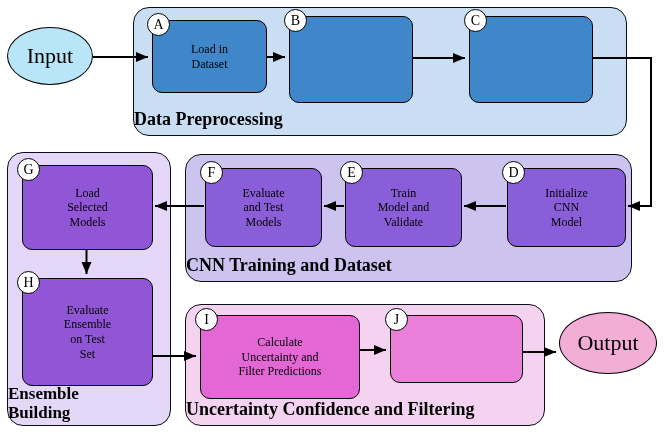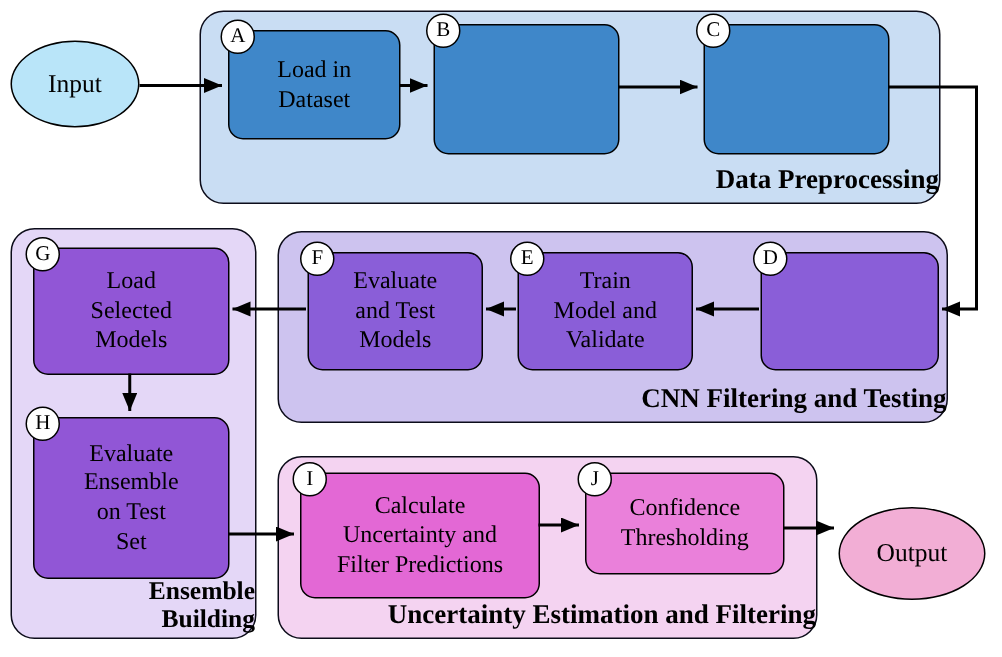--- a/index.html
+++ b/index.html
@@ -22,41 +22,41 @@
   }
   #grp-pre  { left: 133px; top: 7px;   width: 494px; height: 129px; background: var(--preprocessing-group, #c9ddf3); }
   #grp-cnn  { left: 185px; top: 154px; width: 447px; height: 128px; background: var(--cnn-group, #cdc3ef); }
   #grp-ens  { left: 7px;   top: 152px; width: 164px; height: 274px; background: var(--ensemble-group, #e4d7f7); }
   #grp-unc  { left: 185px; top: 304px; width: 360px; height: 122px; background: var(--uncertainty-group, #f4d3f1); }
 
   .group-label {
     position: absolute;
     left: 0; right: 0;
     bottom: 6px;
-    text-align: right;
+    text-align: left;
     font-weight: bold;
     font-size: 18px;
     line-height: 1.12;
     white-space: pre-line;
   }
   #grp-ens .group-label { bottom: 3px; font-size: 17px; }
 
   
   .box {
     position: absolute;
     border: 1.6px solid #000;
     border-radius: 10px;
     display: flex;
     align-items: center;
     justify-content: center;
     text-align: center;
   }
   .node-label {
     white-space: pre-line;
-    font-size: 16px;
+    font-size: 12px;
     line-height: 1.22;
   }
   .badge {
     position: absolute;
     left: -6px; top: -8px;
     width: 23px; height: 23px;
     background: #fff;
     border: 1.5px solid #000;
     border-radius: 50%;
     display: flex;
@@ -80,25 +80,25 @@
   #box-j { left: 204px; top: 10px;  width: 133px; height: 68px; background: var(--uncertainty-box-j, #ea80da); }
 
   
   .ellipse {
     position: absolute;
     border: 1.6px solid #000;
     border-radius: 50%;
     display: flex;
     align-items: center;
     justify-content: center;
-    font-size: 17px;
+    font-size: 22px;
     text-align: center;
   }
   #node-input  { left: 7px;   top: 27px;  width: 86px; height: 58px; background: var(--input-fill, #b9e5f9); }
-  #node-output { left: 559px; top: 338px; width: 98px; height: 62px; background: var(--output-fill, #f2aed5); }
+  #node-output { left: 559px; top: 312px; width: 98px; height: 62px; background: var(--output-fill, #f2aed5); }
 
   
   .arrows {
     position: absolute;
     left: 0; top: 0;
     pointer-events: none;
   }
 </style>
 </head>
 <body>
@@ -132,22 +132,25 @@
 Models</span>
     </div>
     <div class="box" id="box-e">
       <span class="badge">E</span>
       <span class="node-label">Train
 Model and
 Validate</span>
     </div>
     <div class="box" id="box-d">
       <span class="badge">D</span>
-    </div>
-    <div class="group-label">CNN Filtering and Testing</div>
+      <span class="node-label">Initialize
+CNN
+Model</span>
+    </div>
+    <div class="group-label">CNN Training and Dataset</div>
   </div>
 
   <div class="group" id="grp-ens">
     <div class="box" id="box-g">
       <span class="badge">G</span>
       <span class="node-label">Load
 Selected
 Models</span>
     </div>
     <div class="box" id="box-h">
@@ -163,24 +166,22 @@
 
   <div class="group" id="grp-unc">
     <div class="box" id="box-i">
       <span class="badge">I</span>
       <span class="node-label">Calculate
 Uncertainty and
 Filter Predictions</span>
     </div>
     <div class="box" id="box-j">
       <span class="badge">J</span>
-      <span class="node-label">Confidence
-Thresholding</span>
-    </div>
-    <div class="group-label">Uncertainty Estimation and Filtering</div>
+    </div>
+    <div class="group-label">Uncertainty Confidence and Filtering</div>
   </div>
 
   <div class="ellipse" id="node-output">
     <span>Output</span>
   </div>
 
   <svg class="arrows" width="668" height="438" viewBox="0 0 668 438">
     <defs>
       <marker id="ah" markerUnits="userSpaceOnUse" markerWidth="13" markerHeight="11" refX="12" refY="5" orient="auto">
         <polygon points="0 0 12 5 0 10" fill="#000"></polygon>

